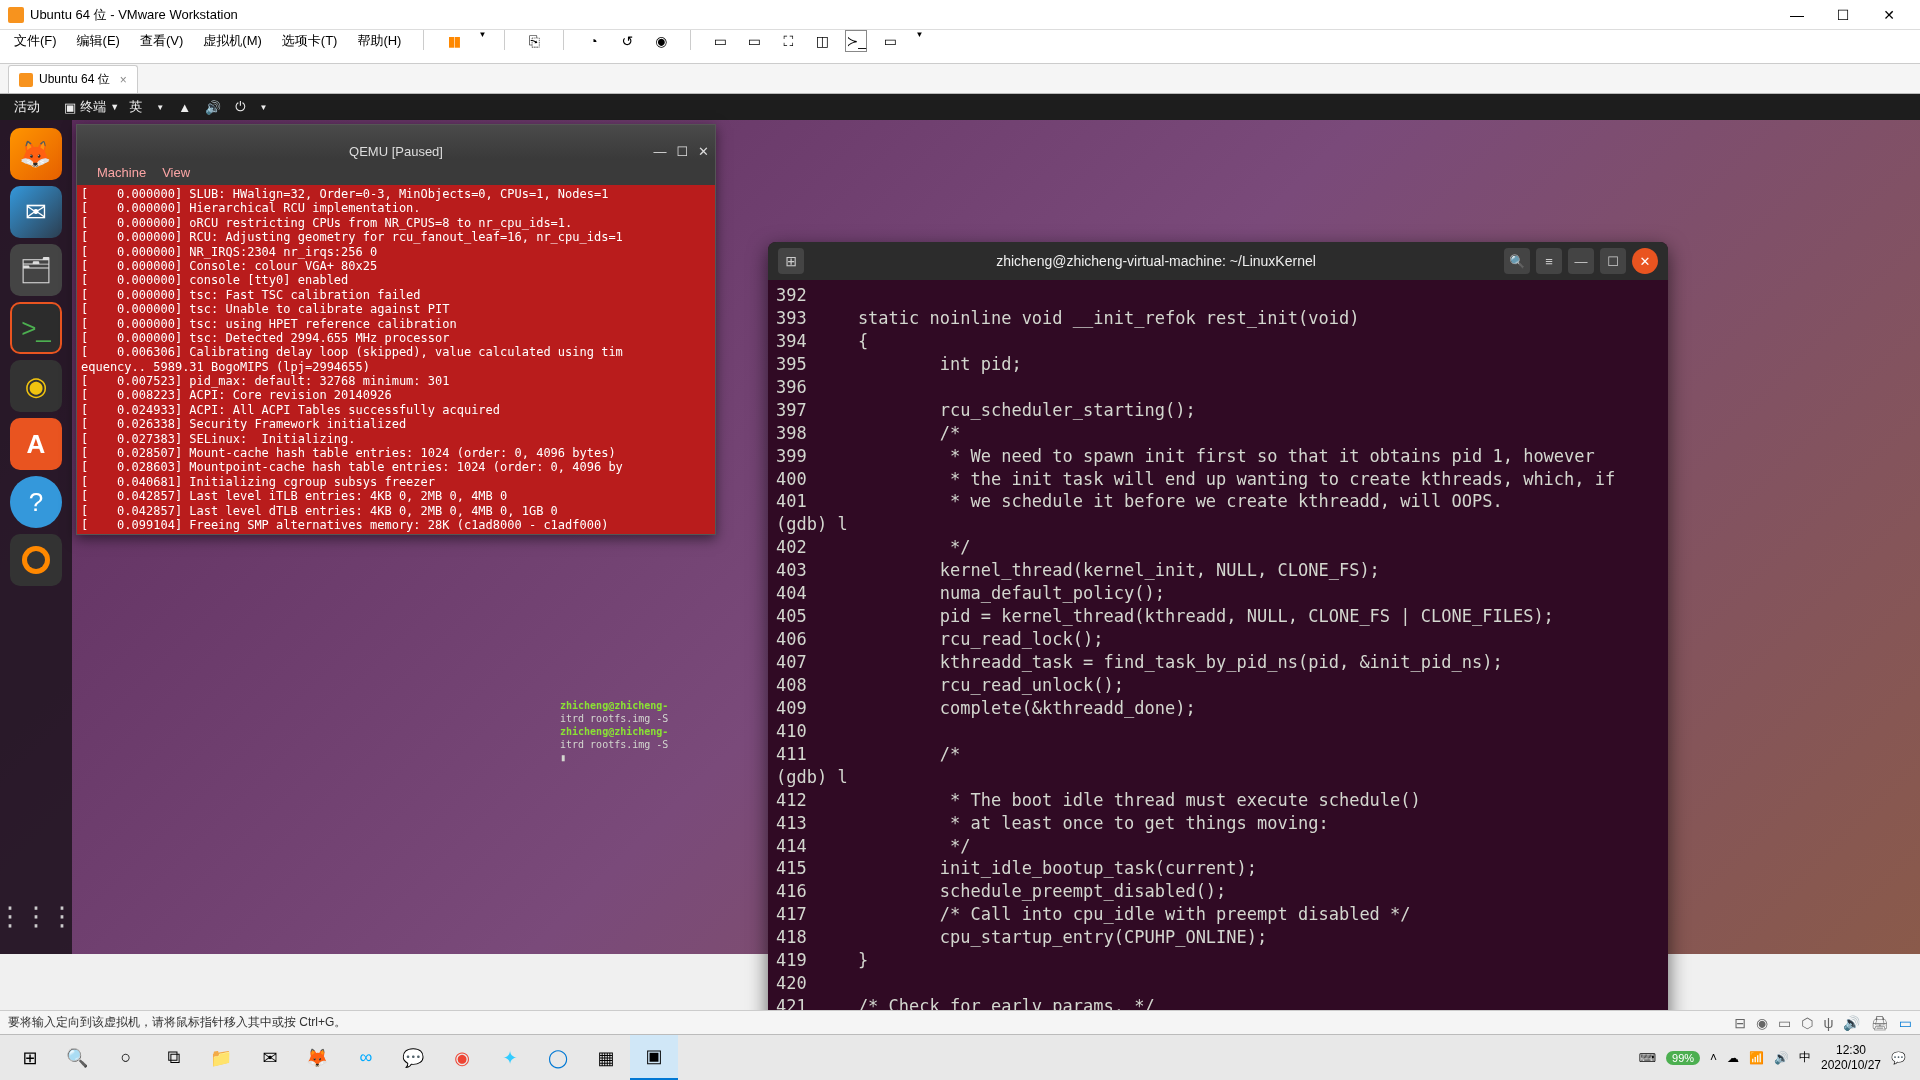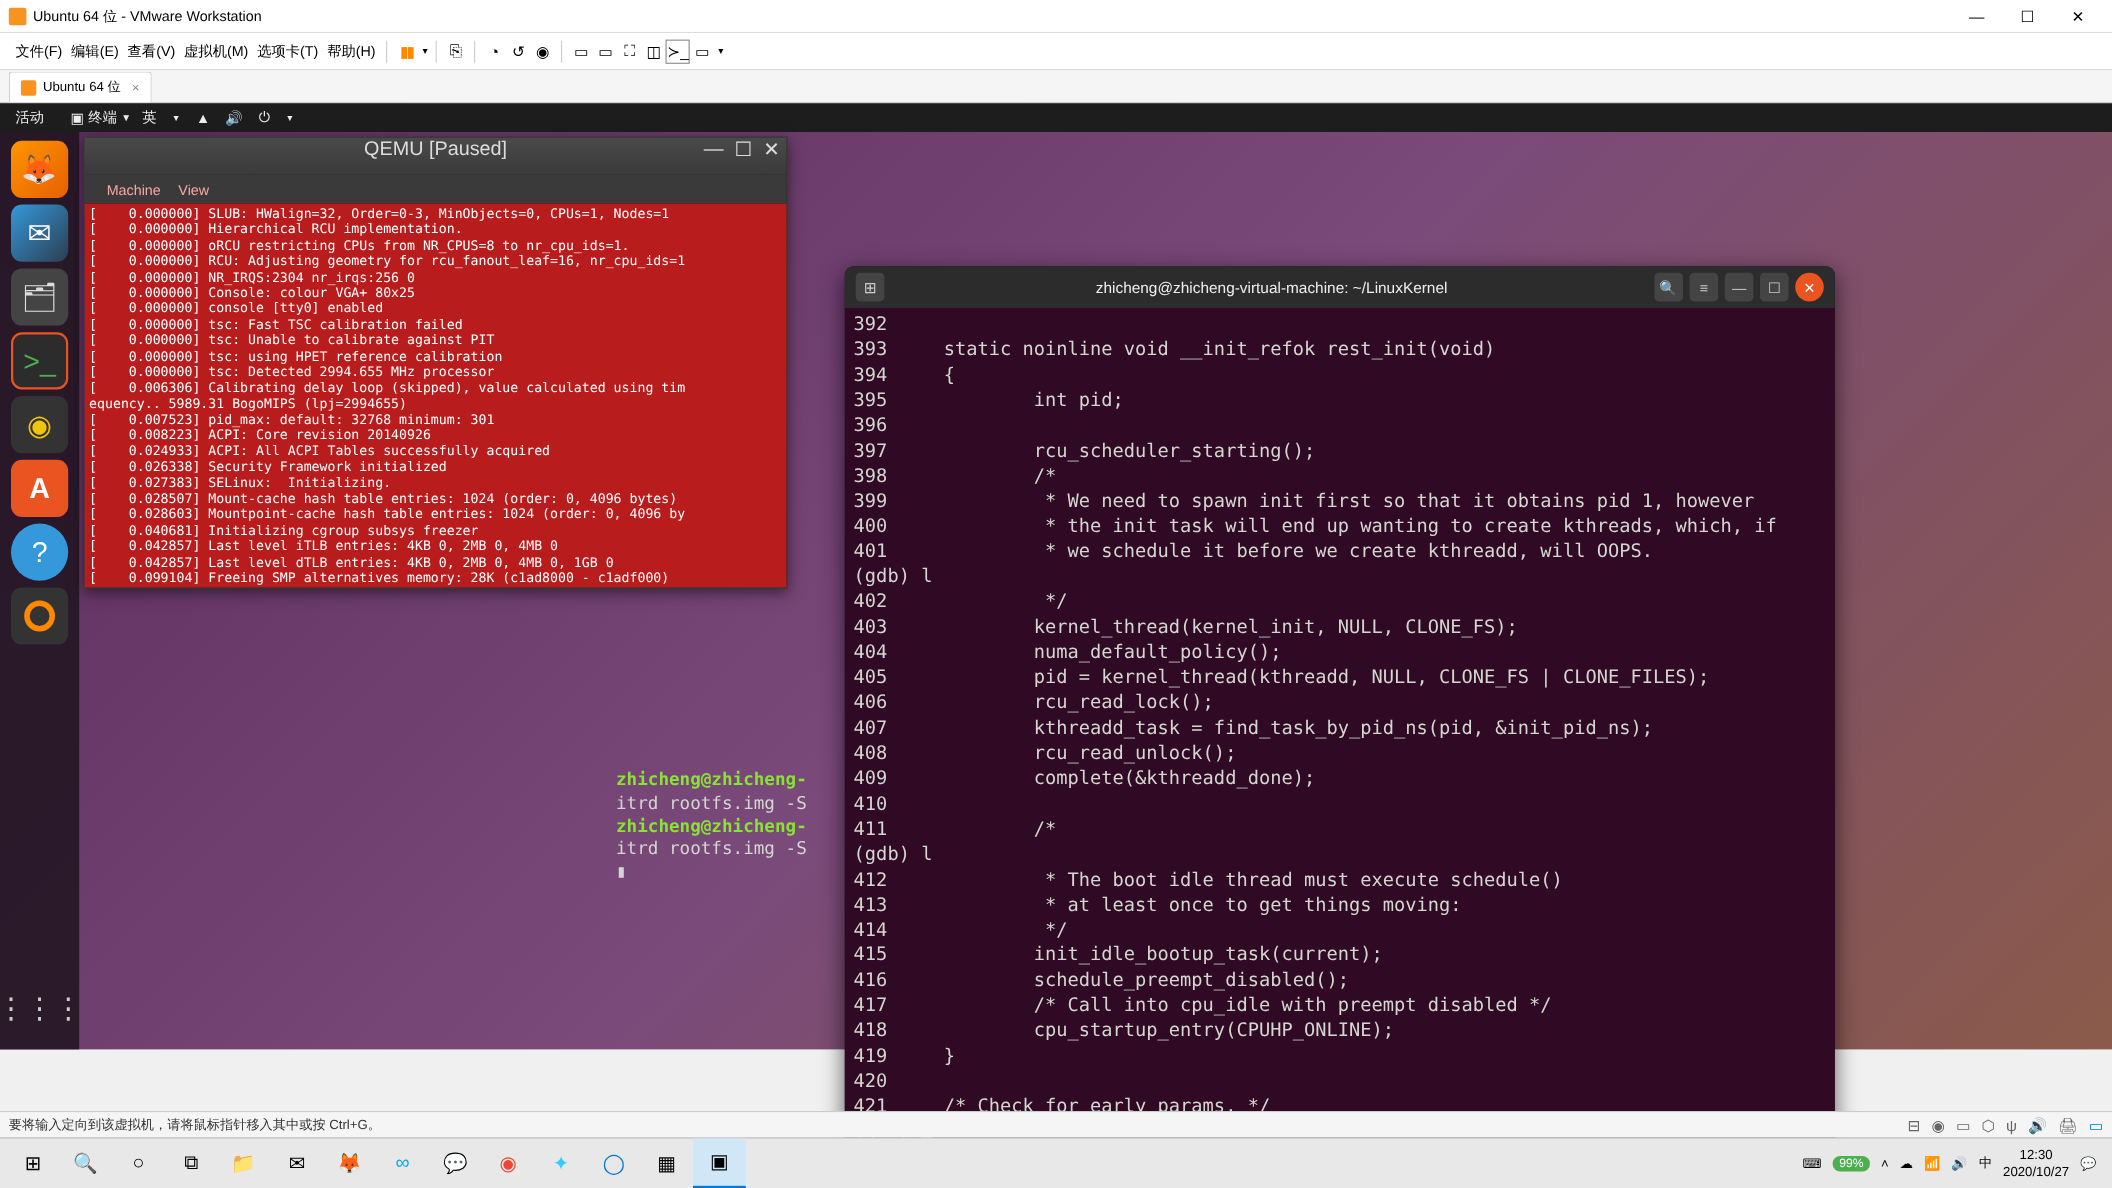--- a/index.html
+++ b/index.html
@@ -5,21 +5,21 @@
 * { margin: 0; padding: 0; box-sizing: border-box; }
 body { font-family: "Segoe UI", Arial, sans-serif; font-size: 12px; background: #f0f0f0; width: 1920px; height: 1080px; overflow: hidden; }
 
 
 .vmware-titlebar { height: 30px; background: #fff; display: flex; align-items: center; padding: 0 8px; border-bottom: 1px solid #ddd; }
 .vmware-titlebar .vm-icon { width: 16px; height: 16px; background: #f7931e; display: inline-block; margin-right: 6px; border-radius: 2px; }
 .vmware-titlebar .title { flex: 1; font-size: 13px; }
 .vmware-titlebar .winbtn { width: 46px; height: 30px; display: flex; align-items: center; justify-content: center; font-size: 14px; cursor: pointer; }
 
 
-.vmware-menubar { height: 34px; background: #fff; display: flex; align-items: center; padding: 0 10px; border-bottom: 1px solid #ccc; font-size: 13px; }
+.vmware-menubar { height: 34px; background: #fff; display: flex; padding: 0 10px; gap: 12px; border-bottom: 1px solid #ccc; font-size: 13px; }
 .vmware-menubar .menu-item { cursor: pointer; padding: 2px 4px; }
 .vmware-menubar .sep { width: 1px; height: 20px; background: #ccc; margin: 0 6px; }
 .vmware-menubar .tbtn { width: 22px; height: 22px; display: inline-flex; align-items: center; justify-content: center; border: 1px solid transparent; cursor: pointer; font-size: 14px; }
 .pause-btn { color: #ff8800; font-size: 16px; letter-spacing: -2px; }
 .drop-caret { font-size: 8px; margin-left: 2px; }
 
 
 .vmware-tabbar { height: 30px; background: #f5f5f5; display: flex; align-items: flex-end; padding: 0 8px; border-bottom: 1px solid #bbb; }
 .vmware-tab { background: #fff; border: 1px solid #ccc; border-bottom: none; padding: 5px 10px; display: flex; align-items: center; gap: 6px; border-radius: 3px 3px 0 0; font-size: 12px; }
 .vmware-tab .tab-icon { width: 14px; height: 14px; background: #f7931e; border-radius: 2px; }
@@ -43,37 +43,37 @@
 .dock-files { background: #444; color: #ddd; }
 .dock-terminal { background: #2c2c2c; color: #4caf50; border: 2px solid #e95420; }
 .dock-music { background: #333; color: #f1c40f; }
 .dock-software { background: #e95420; color: #fff; font-weight: bold; }
 .dock-help { background: #3498db; color: #fff; border-radius: 50%; }
 .dock-qemu { background: #333; }
 .dock-apps { margin-top: auto; margin-bottom: 12px; color: #ccc; }
 
 
 .qemu-window { position: absolute; left: 76px; top: 30px; width: 640px; background: #000; border: 1px solid #555; box-shadow: 0 4px 12px rgba(0,0,0,0.5); }
-.qemu-titlebar { height: 34px; background: linear-gradient(#4a4a4a,#3a3a3a); display: flex; align-items: flex-start; justify-content: center; color: #ddd; font-size: 18px; position: relative; }
+.qemu-titlebar { height: 34px; background: linear-gradient(#4a4a4a,#3a3a3a); display: flex; align-items: flex-end; justify-content: center; color: #ddd; font-size: 13px; position: relative; }
 .qemu-titlebar .win-controls { position: absolute; right: 6px; display: flex; gap: 10px; }
 .qemu-menubar { height: 26px; background: #3a3a3a; display: flex; align-items: center; gap: 16px; padding: 0 20px; color: #fca5a5; font-size: 13px; }
 .qemu-content { background: #b91c1c; color: #fff; font-family: "DejaVu Sans Mono", monospace; font-size: 12px; line-height: 1.2; padding: 2px 4px; white-space: pre; overflow: hidden; }
 
 
 .gdb-window { position: absolute; left: 768px; top: 148px; width: 900px; height: 830px; background: #300a24; border-radius: 8px 8px 0 0; box-shadow: 0 6px 20px rgba(0,0,0,0.6); display: flex; flex-direction: column; }
 .gdb-titlebar { height: 38px; background: #2c2c2c; display: flex; align-items: center; padding: 0 10px; border-radius: 8px 8px 0 0; }
 .gdb-titlebar .gtb-icon { width: 26px; height: 26px; background: #444; border-radius: 4px; display: flex; align-items: center; justify-content: center; color: #ccc; font-size: 14px; margin-right: 10px; }
 .gdb-titlebar .gtb-title { flex: 1; text-align: center; color: #eee; font-size: 14px; font-weight: 500; }
 .gdb-titlebar .gtb-btn { width: 26px; height: 26px; border-radius: 4px; background: #444; margin-left: 6px; display: flex; align-items: center; justify-content: center; color: #ccc; cursor: pointer; font-size: 13px; }
 .gdb-titlebar .gtb-close { background: #e95420; color: #fff; border-radius: 50%; }
 .gdb-content { flex: 1; background: #300a24; color: #d3d7cf; font-family: "DejaVu Sans Mono","Ubuntu Mono",monospace; font-size: 17px; line-height: 1.35; padding: 4px 8px; white-space: pre; overflow: hidden; }
 .gdb-cursor { background: #d3d7cf; display: inline-block; width: 10px; height: 18px; vertical-align: text-bottom; }
 
 
-.bg-terminal { position: absolute; left: 560px; top: 605px; width: 210px; font-family: monospace; font-size: 16px; line-height: 1.3; }
+.bg-terminal { position: absolute; left: 560px; top: 605px; width: 210px; font-family: monospace; font-size: 10px; line-height: 1.3; }
 .bg-terminal .green { color: #8ae234; font-weight: bold; }
 .bg-terminal .white { color: #d3d7cf; }
 
 
 .vmware-statusbar { position: absolute; bottom: 46px; left: 0; right: 0; height: 24px; background: #f5f5f5; border-top: 1px solid #ccc; display: flex; align-items: center; padding: 2px 8px; font-size: 12px; color: #333; }
 .vmware-statusbar .status-icons { margin-left: auto; display: flex; gap: 10px; color: #666; font-size: 14px; }
 
 
 .win-taskbar { position: absolute; bottom: 0; left: 0; right: 0; height: 46px; background: #e8e8e8; border-top: 1px solid #bbb; display: flex; align-items: center; padding: 0 6px; }
 .win-taskbar .task-icon { width: 48px; height: 46px; display: flex; align-items: center; justify-content: center; font-size: 18px; cursor: pointer; }

